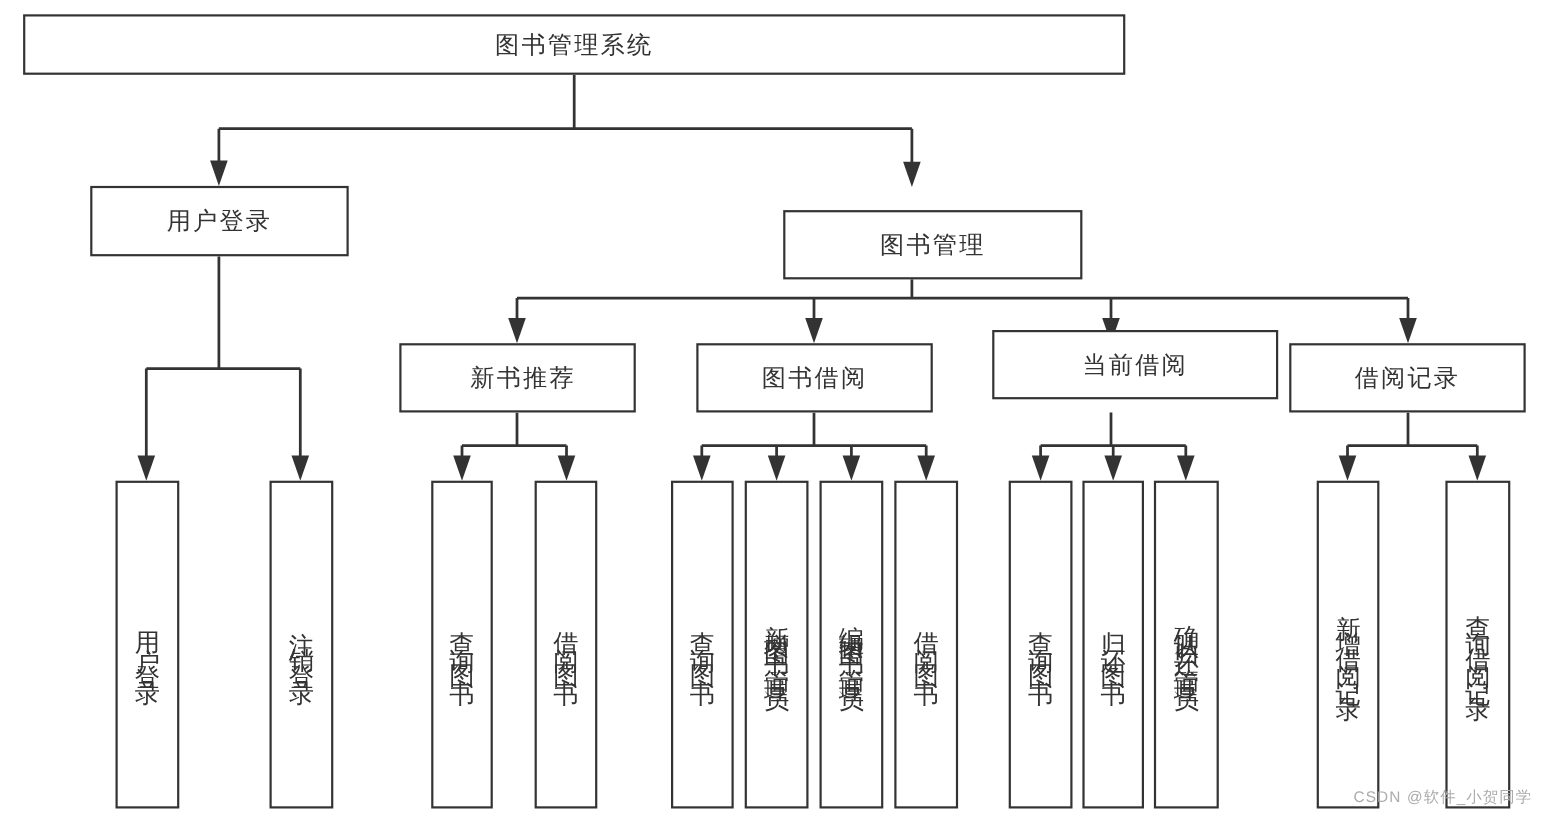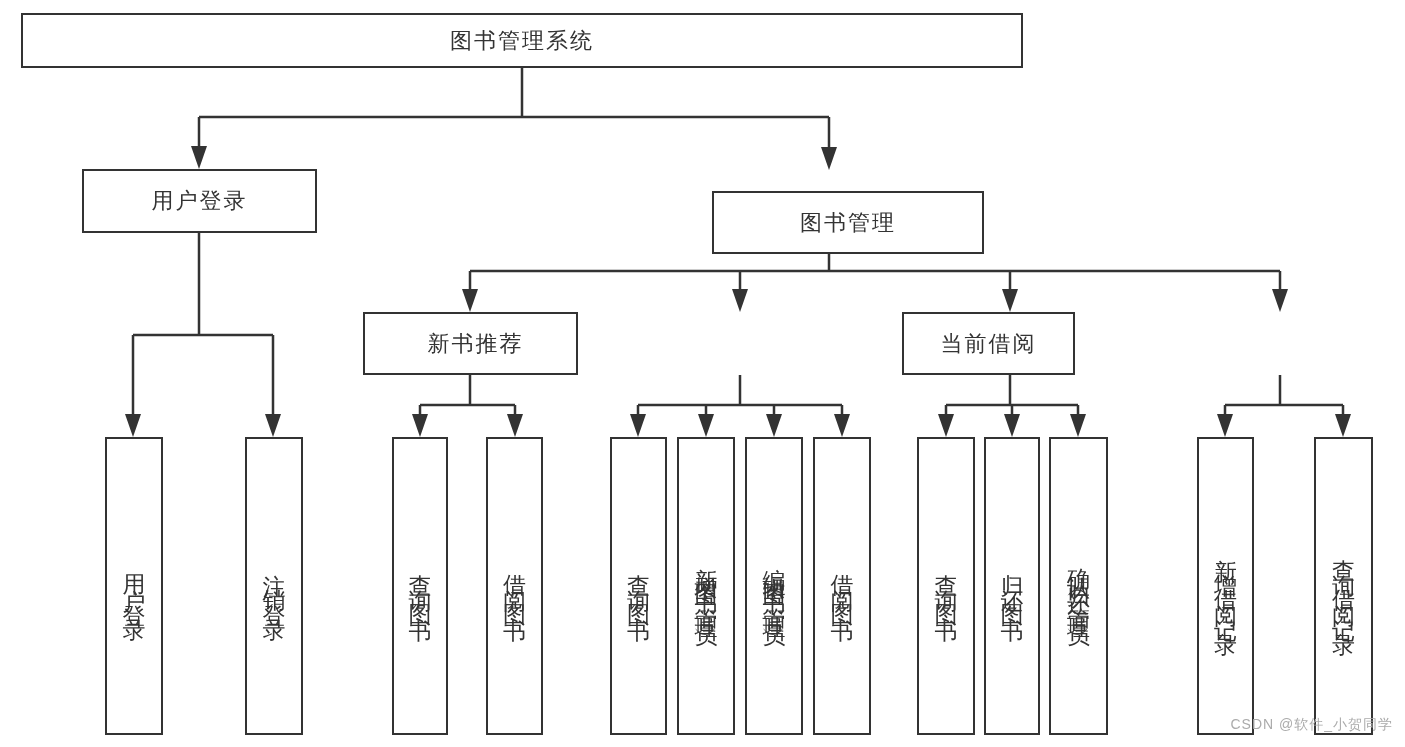--- a/index.html
+++ b/index.html
@@ -112,22 +112,28 @@
   <div class="hbox" style="left:82px; top:169px; width:235px; height:64px;">
     <span>用户登录</span>
   </div>
   <div class="hbox" style="left:712px; top:170px; width:272px; height:63px;margin-top:21px;">
     <span>图书管理</span>
   </div>
 
   <div class="hbox" style="left:363px; top:312px; width:215px; height:63px;padding-left:10px;">
     <span>新书推荐</span>
   </div>
-  <div class="hbox" style="left:902px; top:312px; width:173px; height:63px;text-align:right;">
+  <div class="hbox" style="left:633px; top:312px; width:215px; height:63px;">
+    <span>图书借阅</span>
+  </div>
+  <div class="hbox" style="left:902px; top:300px; width:260px; height:63px;text-align:right;">
     <span>当前借阅</span>
+  </div>
+  <div class="hbox" style="left:1172px; top:312px; width:215px; height:63px;">
+    <span>借阅记录</span>
   </div>
 
   <div class="leaf sp-wide" style="left:105px; width:58px;">
     <span class="vtext">用户登录</span>
   </div>
   <div class="leaf sp-wide" style="left:245px; width:58px;">
     <span class="vtext">注销登录</span>
   </div>
 
   <div class="leaf sp-wide" style="left:392px; width:56px;">

